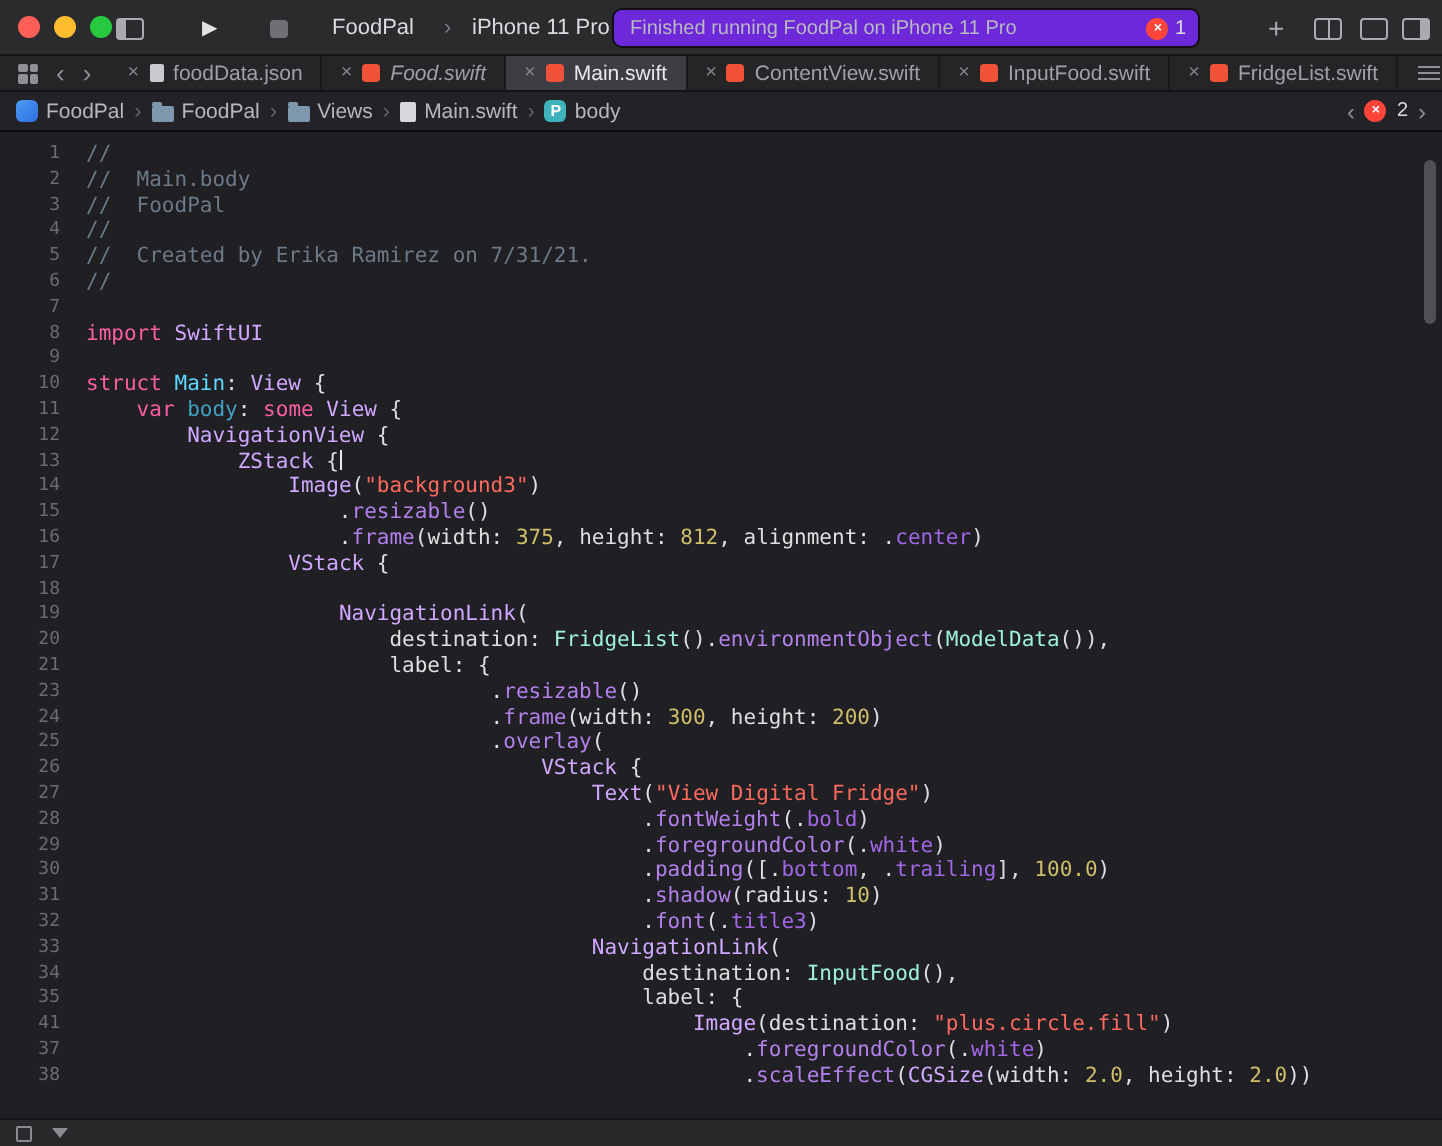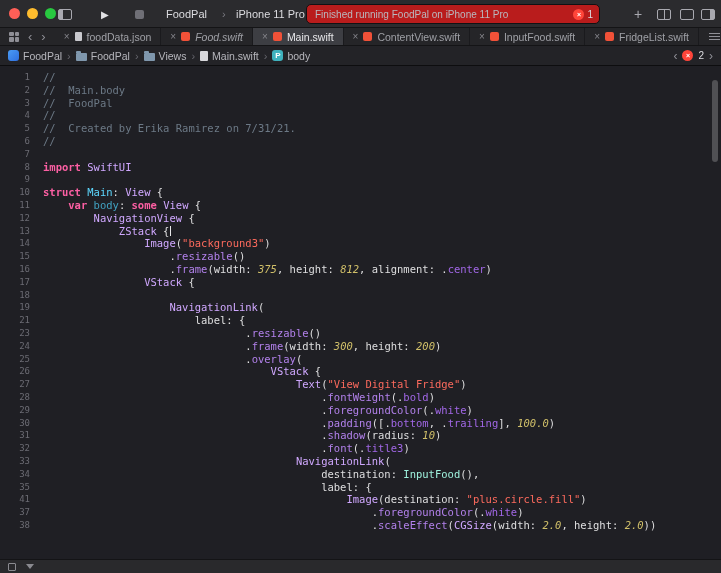--- a/index.html
+++ b/index.html
@@ -14,21 +14,21 @@
   .dot-red{ background:#ff5f57; } .dot-yellow{ background:#febc2e; } .dot-green{ background:#28c840; }
   .tbtn { position:absolute; top:0; height:28px; display:flex; align-items:center; justify-content:center; color:#b7b7bd; background:none; border:none; font-size:11px; cursor:default; }
   .ic-rect { width:14px; height:11px; border:1px solid #a9a9b0; border-radius:2px; position:relative; }
   .ic-rect.sidebar::after { content:""; position:absolute; left:0; top:0; bottom:0; width:4px; background:#a9a9b0; }
   .ic-rect.split::after { content:""; position:absolute; left:6px; top:0; bottom:0; width:1px; background:#a9a9b0; }
   .ic-rect.inspector::after { content:""; position:absolute; right:0; top:0; bottom:0; width:4px; background:#a9a9b0; }
   .play { font-size:10px; color:#e2e2e5; }
   .stop-sq { width:9px; height:9px; border-radius:2px; background:#6f6f76; }
   .scheme-label { font-size:11px; color:#dcdce0; }
   .sep-chev { color:#7b7b82; font-size:11px; }
-  .status-pill { position:absolute; left:306px; top:4px; width:294px; height:20px; background:#b91c1c; border:1px solid #111113; border-radius:5px; display:flex; align-items:center; padding:0 6px 0 8px; }
+  .status-pill { position:absolute; left:306px; top:4px; width:294px; height:20px; background:#6d28d9; border:1px solid #111113; border-radius:5px; display:flex; align-items:center; padding:0 6px 0 8px; }
   .status-text { font-size:10px; color:#b9b9bf; white-space:nowrap; overflow:hidden; }
   .err-badge { margin-left:auto; display:flex; align-items:center; gap:3px; }
   .err-dot { width:11px; height:11px; border-radius:50%; background:#ff453a; color:#fff; font-size:7px; font-weight:bold; display:flex; align-items:center; justify-content:center; line-height:1; }
   .err-count { font-size:10px; color:#dcdce0; }
   .plus-glyph { font-size:14px; color:#a9a9b0; }
 
   
   .tabbar { height:18px; flex:none; background:#252528; border-bottom:1px solid #141416; display:flex; align-items:stretch; font-size:10.5px; }
   .tab-nav { display:flex; align-items:center; gap:9px; padding:0 9px; }
   .ic-grid { width:10px; height:10px; display:grid; grid-template-columns:1fr 1fr; grid-template-rows:1fr 1fr; gap:1px; }
@@ -57,27 +57,27 @@
   .issues { margin-left:auto; display:flex; align-items:center; gap:5px; color:#9a9aa0; }
   .issues .nav-chev { font-size:12px; }
 
   
   .editor { flex:1; position:relative; background:#1f1f24; overflow:hidden; padding-top:5px; }
   .code-line { display:flex; height:12.8px; line-height:12.8px; font-family:"DejaVu Sans Mono", monospace; font-size:10.5px; white-space:pre; }
   .ln { flex:none; width:30px; text-align:right; margin-right:13px; color:#6b6b73; font-size:9px; }
   .code-text { flex:none; }
   .tok-p { color:#dfdfe0; }
   .tok-c { color:#6c7986; }
-  .tok-k { color:#fc5fa3; font-weight:bold;margin-top:36px; }
+  .tok-k { color:#fc5fa3; font-weight:normal;margin-top:36px; }
   .tok-td { color:#5dd8ff; }
   .tok-t { color:#d0a8ff; }
   .tok-pt { color:#9ef1dd; }
   .tok-d { color:#41a1c0; }
   .tok-s { color:#fc6a5d; }
-  .tok-n { color:#d0bf69;font-style:italic; }
+  .tok-n { color:#d0bf69; }
   .tok-f { color:#b281eb; }
   .tok-e { color:#a167e6; }
   .caret { display:inline-block; width:1px; height:10px; background:#e8e8ea; margin-left:1px; vertical-align:-1px; }
   .scrollbar { position:absolute; right:3px; top:14px; width:6px; height:82px; border-radius:3px; background:rgba(255,255,255,.22); }
 
   
   .bottombar { height:14px; flex:none; background:#29292c; border-top:1px solid #141416; display:flex; align-items:center; gap:10px; padding:0 8px; }
   .ic-sq { width:8px; height:8px; border:1px solid #8a8a90; border-radius:1px; }
   .ic-funnel { width:0; height:0; border-left:4px solid transparent; border-right:4px solid transparent; border-top:5px solid #8a8a90; }
 </style>
@@ -234,20 +234,21 @@
         <div class="code-line"><span class="ln">10</span><span class="code-text"><span class="tok-k">struct</span><span class="tok-p"> </span><span class="tok-td">Main</span><span class="tok-p">: </span><span class="tok-t">View</span><span class="tok-p"> {</span></span></div>
         <div class="code-line"><span class="ln">11</span><span class="code-text"><span class="tok-p">    </span><span class="tok-k">var</span><span class="tok-p"> </span><span class="tok-d">body</span><span class="tok-p">: </span><span class="tok-k">some</span><span class="tok-p"> </span><span class="tok-t">View</span><span class="tok-p"> {</span></span></div>
         <div class="code-line"><span class="ln">12</span><span class="code-text"><span class="tok-p">        </span><span class="tok-t">NavigationView</span><span class="tok-p"> {</span></span></div>
         <div class="code-line"><span class="ln">13</span><span class="code-text"><span class="tok-p">            </span><span class="tok-t">ZStack</span><span class="tok-p"> {</span><span class="caret"></span></span></div>
         <div class="code-line"><span class="ln">14</span><span class="code-text"><span class="tok-p">                </span><span class="tok-t">Image</span><span class="tok-p">(</span><span class="tok-s">"background3"</span><span class="tok-p">)</span></span></div>
         <div class="code-line"><span class="ln">15</span><span class="code-text"><span class="tok-p">                    .</span><span class="tok-f">resizable</span><span class="tok-p">()</span></span></div>
         <div class="code-line"><span class="ln">16</span><span class="code-text"><span class="tok-p">                    .</span><span class="tok-f">frame</span><span class="tok-p">(width: </span><span class="tok-n">375</span><span class="tok-p">, height: </span><span class="tok-n">812</span><span class="tok-p">, alignment: .</span><span class="tok-e">center</span><span class="tok-p">)</span></span></div>
         <div class="code-line"><span class="ln">17</span><span class="code-text"><span class="tok-p">                </span><span class="tok-t">VStack</span><span class="tok-p"> {</span></span></div>
         <div class="code-line"><span class="ln">18</span></div>
         <div class="code-line"><span class="ln">19</span><span class="code-text"><span class="tok-p">                    </span><span class="tok-t">NavigationLink</span><span class="tok-p">(</span></span></div>
+        <div class="code-line"><span class="ln">20</span><span class="code-text"><span class="tok-p">                        destination: </span><span class="tok-pt">FridgeList</span><span class="tok-p">().</span><span class="tok-f">environmentObject</span><span class="tok-p">(</span><span class="tok-pt">ModelData</span><span class="tok-p">()),</span></span></div>
         <div class="code-line"><span class="ln">21</span><span class="code-text"><span class="tok-p">                        label: {</span></span></div>
         <div class="code-line"><span class="ln">23</span><span class="code-text"><span class="tok-p">                                .</span><span class="tok-f">resizable</span><span class="tok-p">()</span></span></div>
         <div class="code-line"><span class="ln">24</span><span class="code-text"><span class="tok-p">                                .</span><span class="tok-f">frame</span><span class="tok-p">(width: </span><span class="tok-n">300</span><span class="tok-p">, height: </span><span class="tok-n">200</span><span class="tok-p">)</span></span></div>
         <div class="code-line"><span class="ln">25</span><span class="code-text"><span class="tok-p">                                .</span><span class="tok-f">overlay</span><span class="tok-p">(</span></span></div>
         <div class="code-line"><span class="ln">26</span><span class="code-text"><span class="tok-p">                                    </span><span class="tok-t">VStack</span><span class="tok-p"> {</span></span></div>
         <div class="code-line"><span class="ln">27</span><span class="code-text"><span class="tok-p">                                        </span><span class="tok-t">Text</span><span class="tok-p">(</span><span class="tok-s">"View Digital Fridge"</span><span class="tok-p">)</span></span></div>
         <div class="code-line"><span class="ln">28</span><span class="code-text"><span class="tok-p">                                            .</span><span class="tok-f">fontWeight</span><span class="tok-p">(.</span><span class="tok-e">bold</span><span class="tok-p">)</span></span></div>
         <div class="code-line"><span class="ln">29</span><span class="code-text"><span class="tok-p">                                            .</span><span class="tok-f">foregroundColor</span><span class="tok-p">(.</span><span class="tok-e">white</span><span class="tok-p">)</span></span></div>
         <div class="code-line"><span class="ln">30</span><span class="code-text"><span class="tok-p">                                            .</span><span class="tok-f">padding</span><span class="tok-p">([.</span><span class="tok-e">bottom</span><span class="tok-p">, .</span><span class="tok-e">trailing</span><span class="tok-p">], </span><span class="tok-n">100.0</span><span class="tok-p">)</span></span></div>
         <div class="code-line"><span class="ln">31</span><span class="code-text"><span class="tok-p">                                            .</span><span class="tok-f">shadow</span><span class="tok-p">(radius: </span><span class="tok-n">10</span><span class="tok-p">)</span></span></div>

